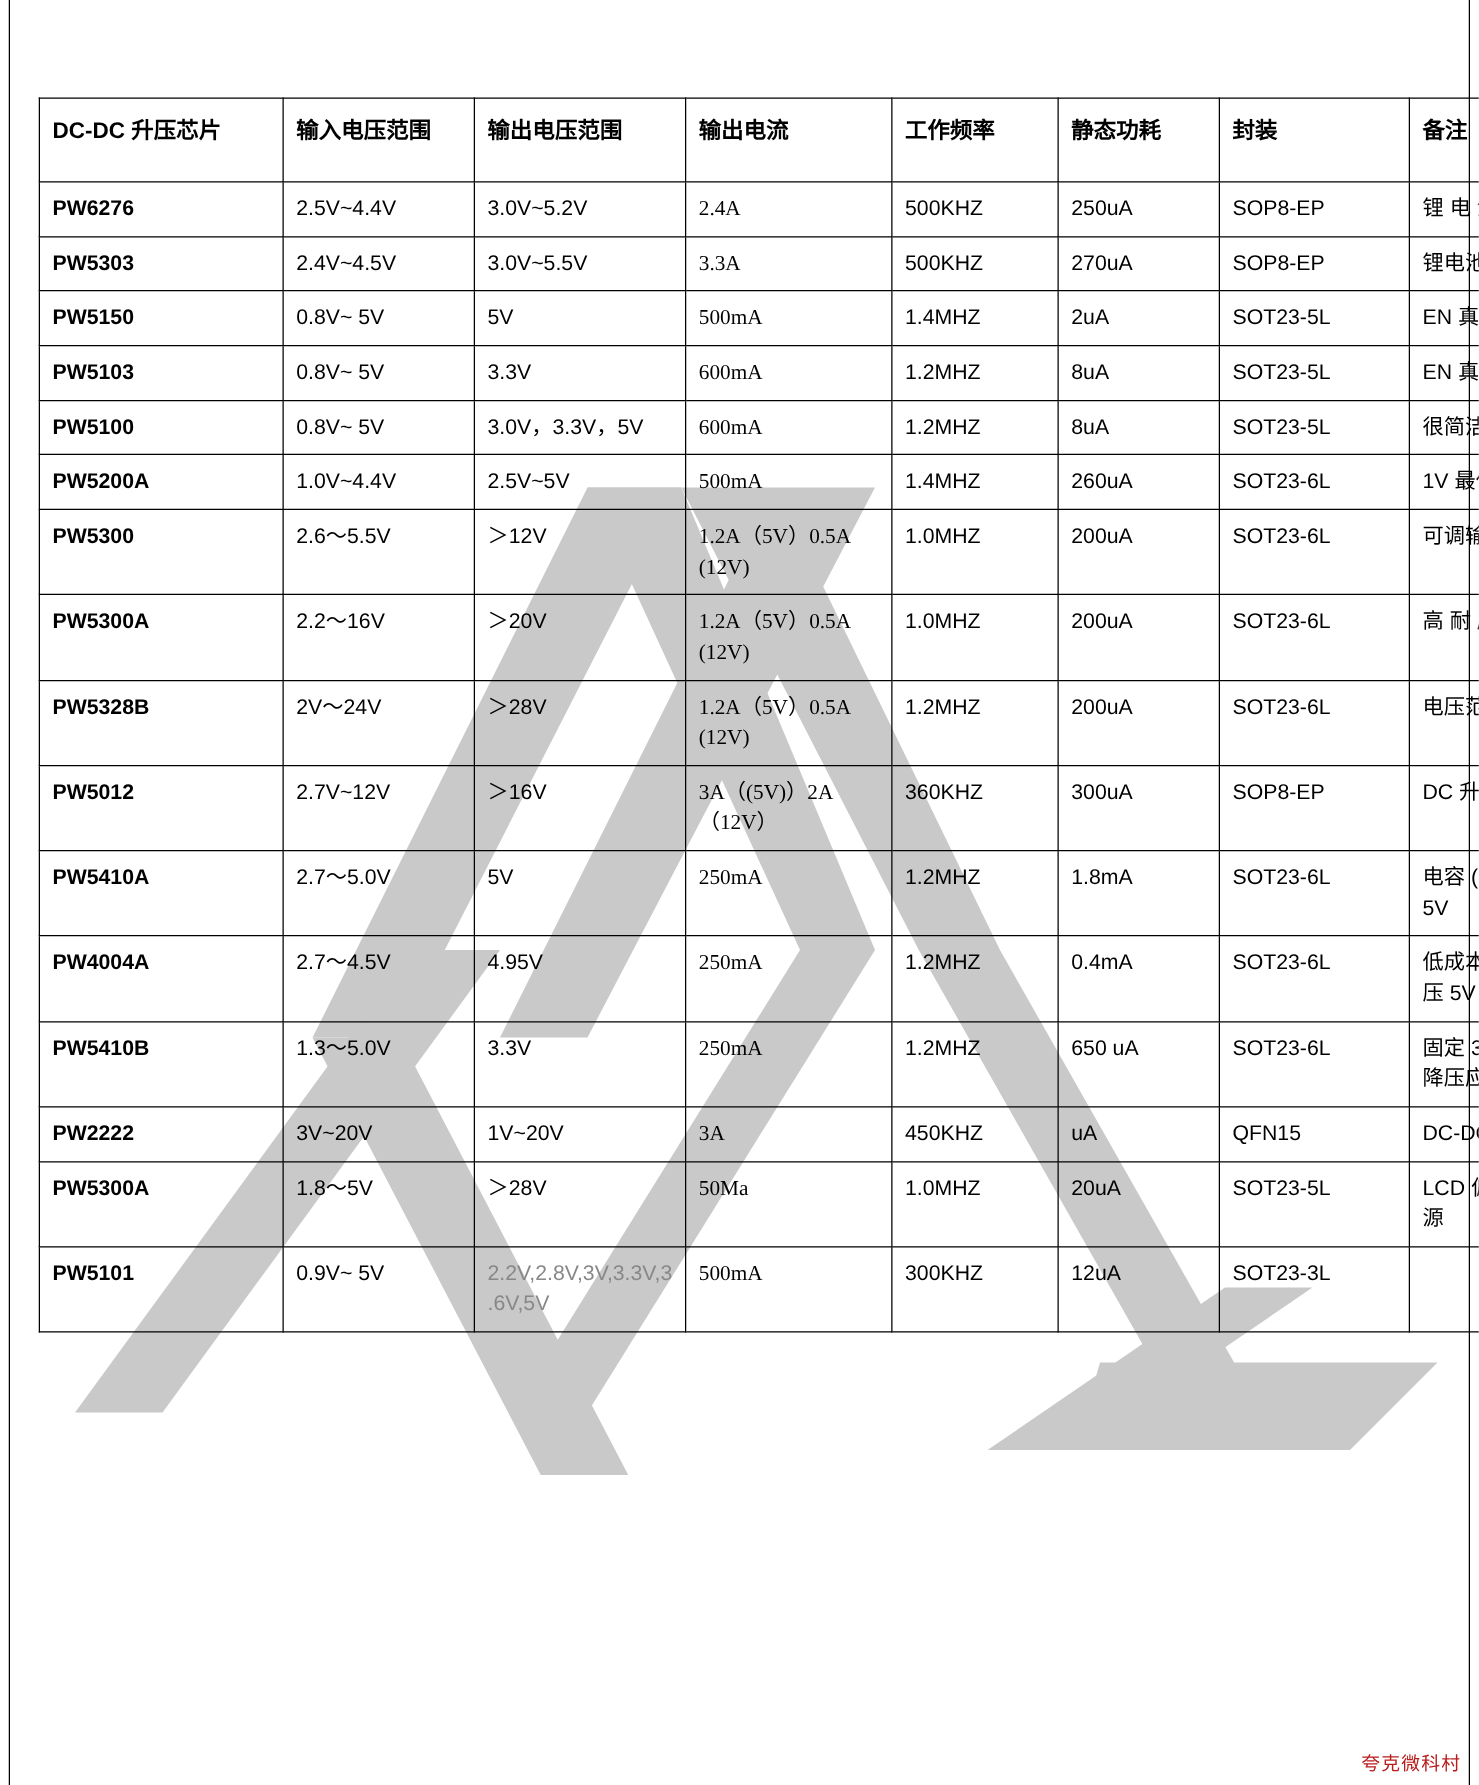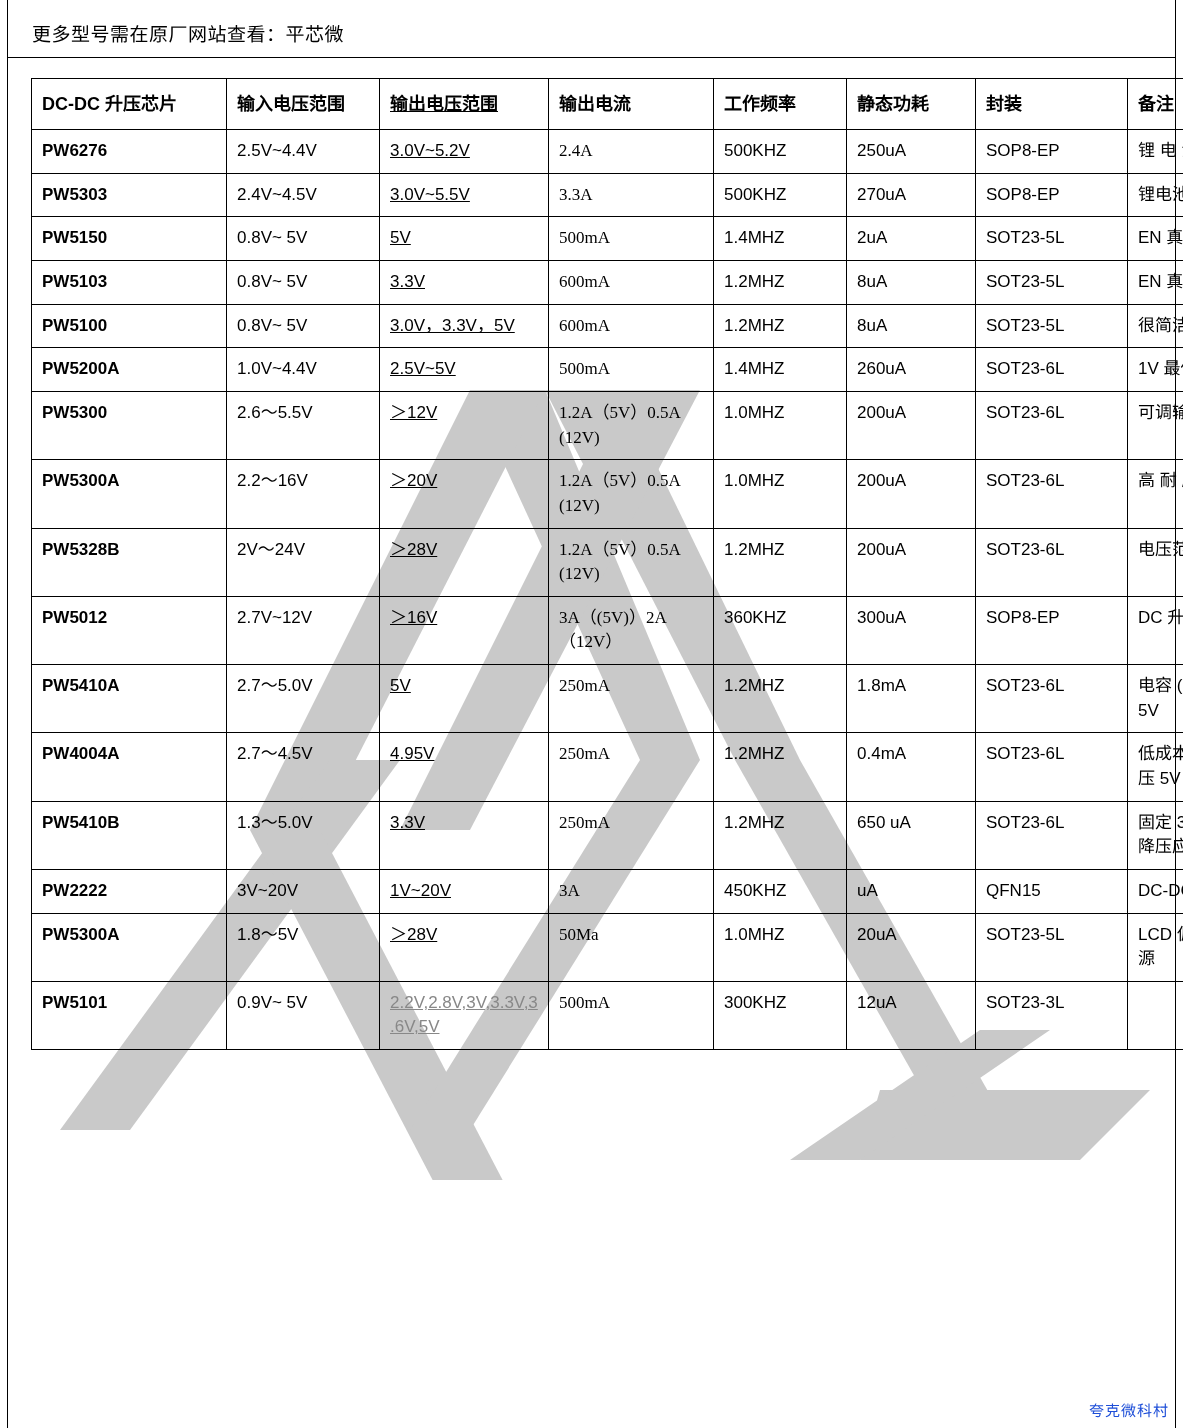--- a/index.html
+++ b/index.html
@@ -91,53 +91,50 @@
     font-size: 17px;
     line-height: 1.45;
     background: transparent;
     word-break: break-word;
   }
   table.spec thead th {
     font-weight: bold;
     font-size: 18px;
     text-align: left;
     padding-top: 12px;
-    padding-bottom: 12px;
+    padding-bottom: 28px;
   }
   td.cell, th.cell { position: relative; }
 
   .c0 { width: 176px; font-weight: bold; }
   .c1 { width: 134px; margin-left: 32px; }
-  .c2 { width: 150px; text-decoration: underline; }
+  .c2 { width: 150px; }
   .c3 { width: 146px; font-family: Liberation Serif, serif; }
   .c4 { width: 114px; margin-top: 24px; }
   .c5 { width: 110px; }
   .c6 { width: 133px; }
   .c7 { width: 182px; }
 
   .muted { color: #888888; }
 
   .brandmark {
     position: absolute;
     right: 14px;
     bottom: 8px;
     font-size: 15px;
-    color: #1d4ed8;
+    color: #b91c1c;
     z-index: 3;
     letter-spacing: 1px;
   }
 </style>
 </head>
 <body>
 
 <div class="page">
 
-  <div class="header-note">
-    <span>更多型号需在原厂网站查看：平芯微</span>
-  </div>
 
   <div class="watermark">
     <svg width="1183" height="850" viewBox="0 0 1183 850" xmlns="http://www.w3.org/2000/svg">
       <g fill="#c9c9c9">
         <polygon points="470,60 545,60 700,430 640,430"></polygon>
         <polygon points="545,60 620,60 800,430 735,430"></polygon>
         <polygon points="470,60 545,60 320,500 250,500"></polygon>
         <polygon points="620,60 700,60 470,500 400,500"></polygon>
         <polygon points="60,800 330,430 400,430 130,800"></polygon>
         <polygon points="250,500 320,500 560,960 490,960"></polygon>

